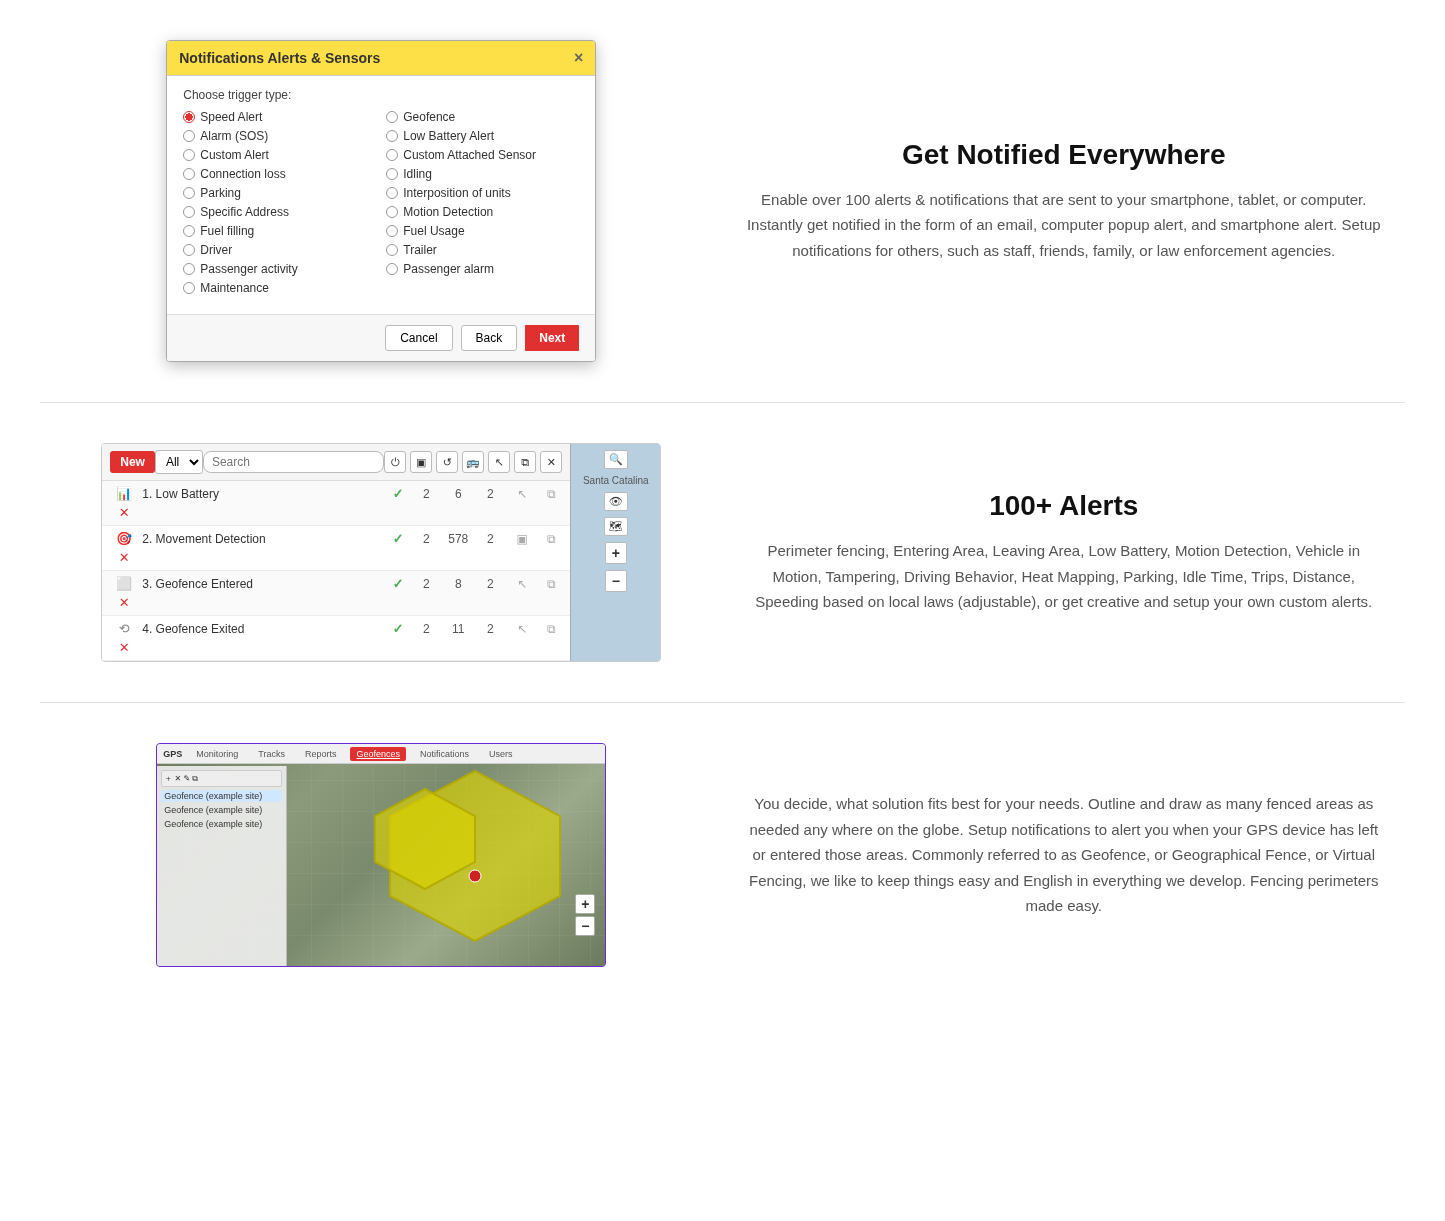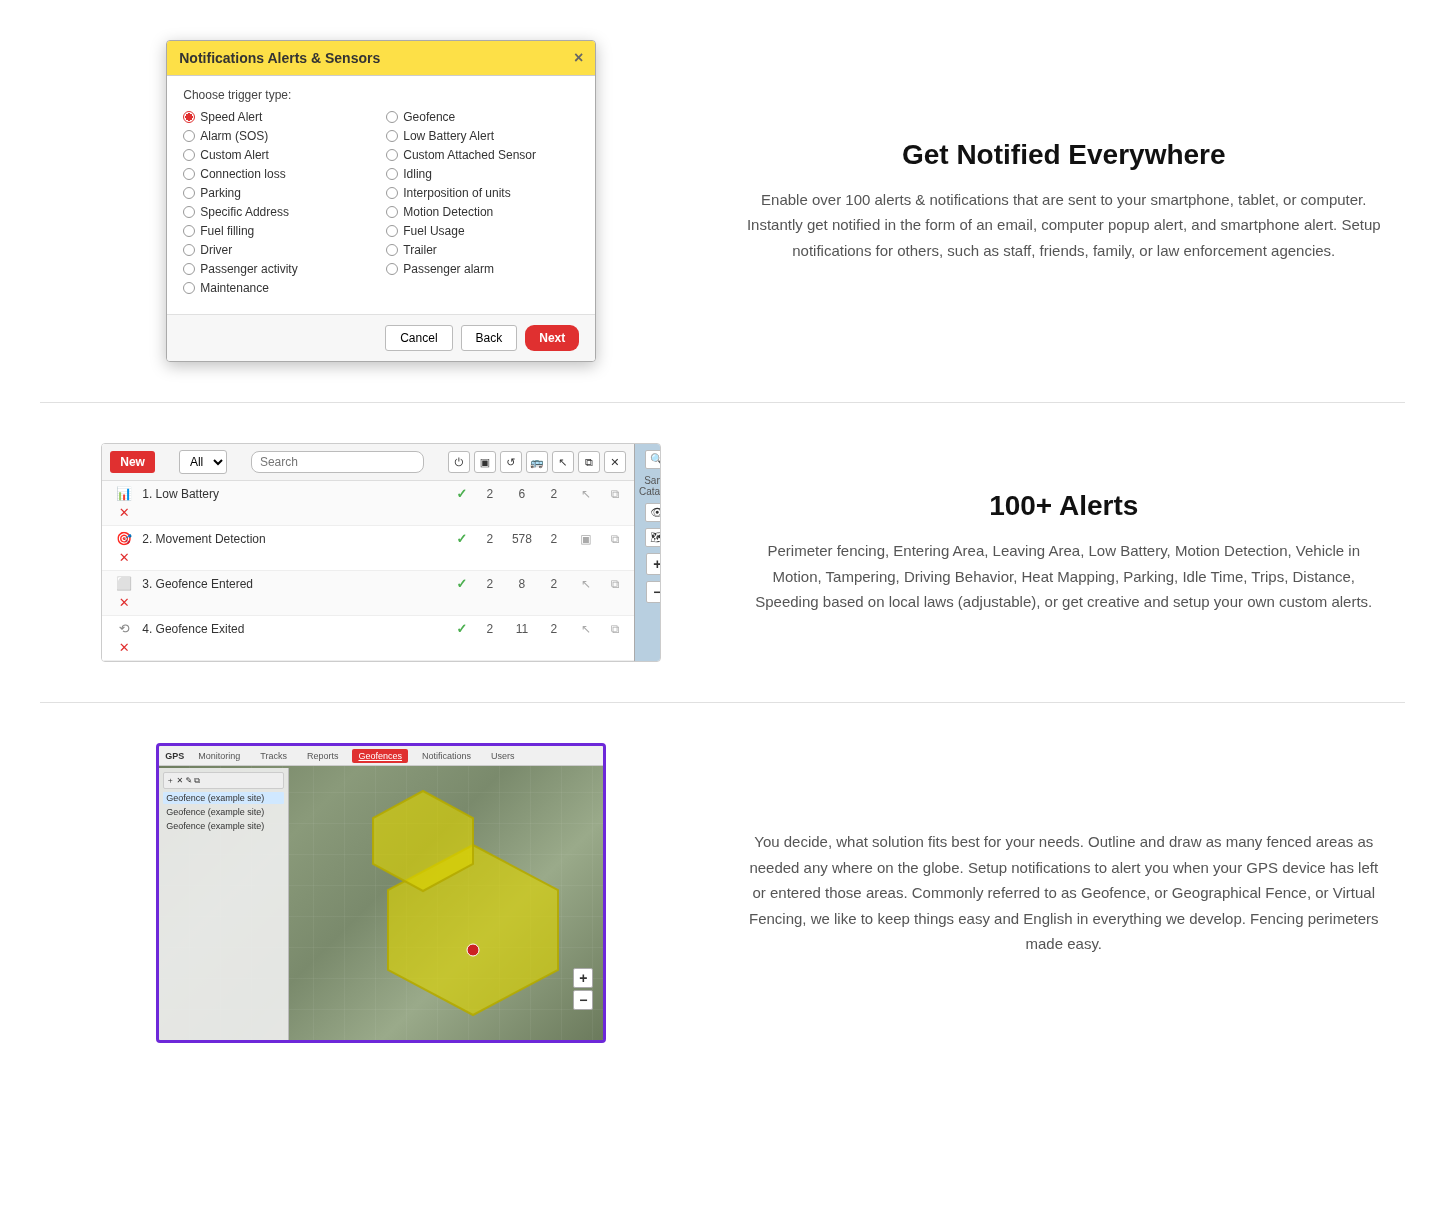--- a/index.html
+++ b/index.html
@@ -103,28 +103,28 @@
       background: #fff;
       border-radius: 3px;
       cursor: pointer;
     }
     .btn-next {
       padding: 5px 14px;
       font-size: 12px;
       border: none;
       background: #e03030;
       color: #fff;
-      border-radius: 9px;
+      border-radius: 1px;
       cursor: pointer;
       font-weight: bold;
     }
     .alerts-toolbar {
       display: flex;
       align-items: center;
-      gap: 24px;
+      gap: 0;
       padding: 6px 8px;
       background: #f5f5f5;
       border-bottom: 1px solid #ddd;
     }
     .btn-new {
       background: #e03030;
       color: #fff;
       border: none;
       padding: 4px 10px;
       border-radius: 3px;
@@ -185,26 +185,26 @@
     }
     .alerts-panel-inner {
       flex: 1;
       font-size: 12px;
       background: #fff;
     }
 
     
     .geo-map {
       width: 450px;
-      height: 300px;
+      height: 224px;
       background: #8a9a7a;
       border-radius: 4px;
       overflow: hidden;
       position: relative;
-      border: 3px solid #6d28d9;
+      border: 1px solid #6d28d9;
     }
     .geo-map-bg {
       width: 100%;
       height: 100%;
       background:
         repeating-linear-gradient(
           0deg, transparent, transparent 30px,
           rgba(255,255,255,0.05) 30px, rgba(255,255,255,0.05) 31px
         ),
         repeating-linear-gradient(

